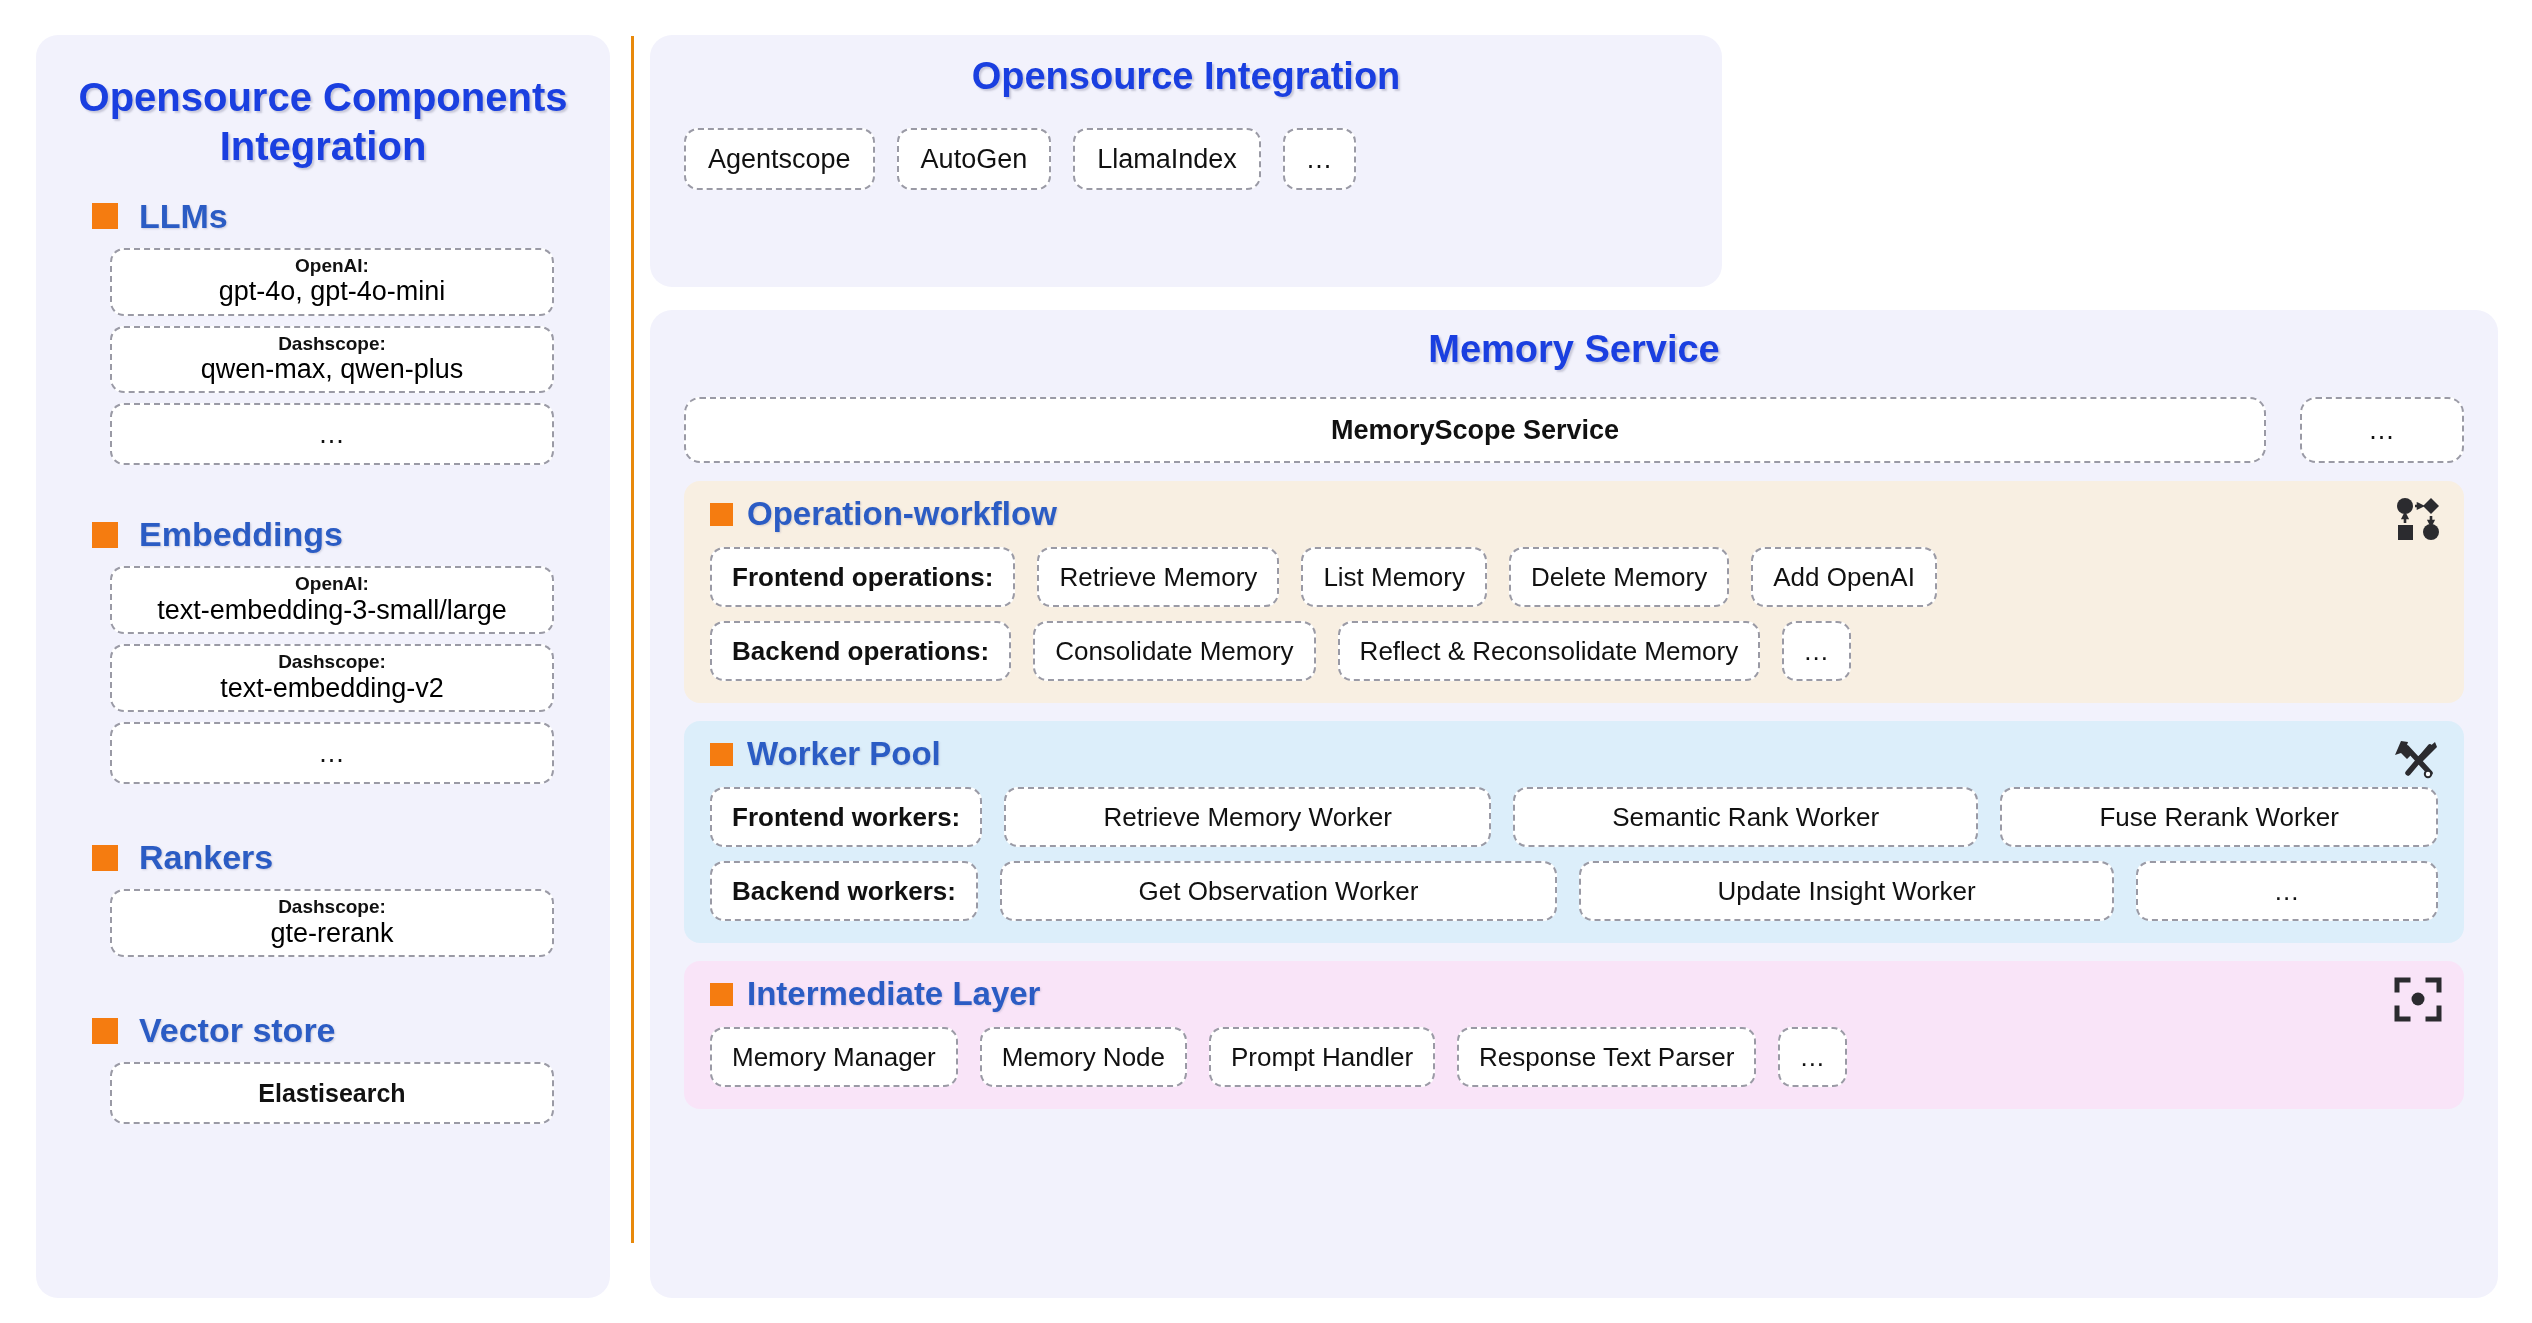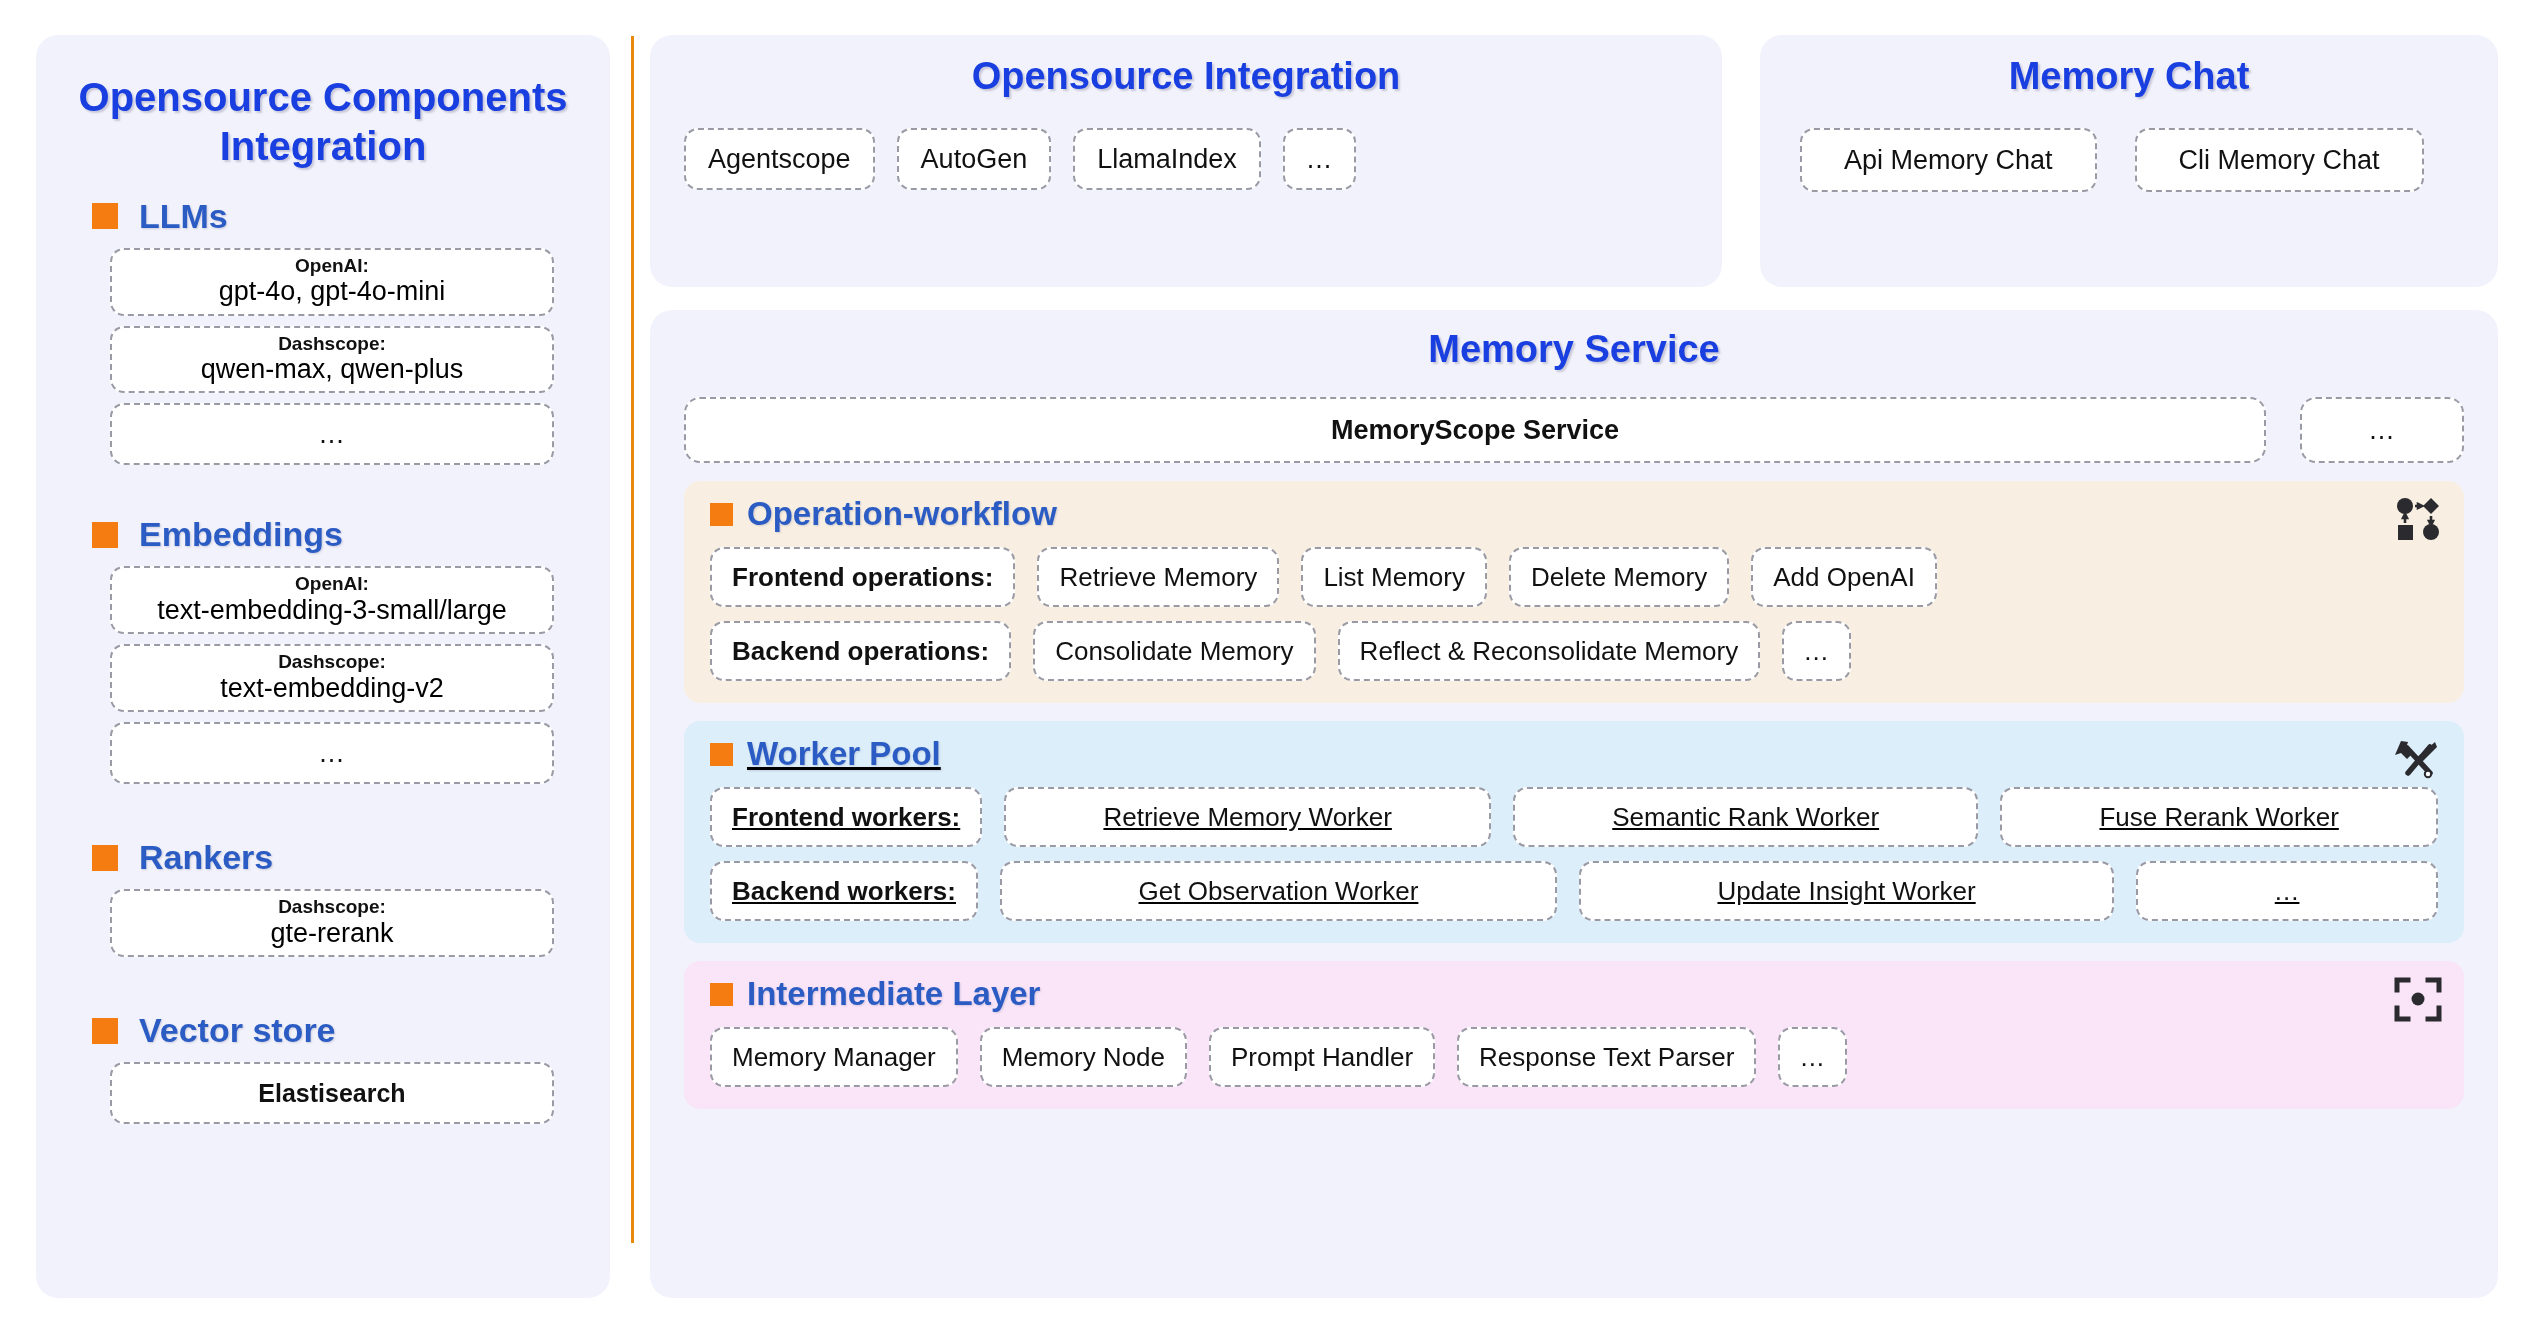--- a/index.html
+++ b/index.html
@@ -215,21 +215,21 @@
 
   
   .subsection {
     margin: 18px 34px 0 34px;
     border-radius: 16px;
     position: relative;
     box-sizing: border-box;
     padding: 14px 26px 22px 26px;
   }
   .sub-workflow { background: #F8EFE2; }
-  .sub-worker   { background: #DCEEFA; text-decoration: underline; }
+  .sub-worker   { background: #DCEEFA; }
   .sub-inter    { background: #F9E4F8; text-align: right; }
 
   .sub-head {
     display: flex;
     align-items: center;
     gap: 14px;
     margin-bottom: 14px;
   }
   .sub-bullet {
     width: 23px;
@@ -352,27 +352,20 @@
   <div class="panel integration-panel">
     <div class="panel-title">Opensource Integration</div>
     <div class="chip-row">
       <div class="chip">Agentscope</div>
       <div class="chip">AutoGen</div>
       <div class="chip">LlamaIndex</div>
       <div class="chip ell">...</div>
     </div>
   </div>
 
-  <div class="panel chat-panel">
-    <div class="panel-title">Memory Chat</div>
-    <div class="chip-row">
-      <div class="chip">Api Memory Chat</div>
-      <div class="chip">Cli Memory Chat</div>
-    </div>
-  </div>
 
   <div class="panel service-panel">
     <div class="panel-title">Memory Service</div>
 
     <div class="service-top-row">
       <div class="svc-main">MemoryScope Service</div>
       <div class="svc-ell">...</div>
     </div>
 
     <div class="subsection sub-workflow">

